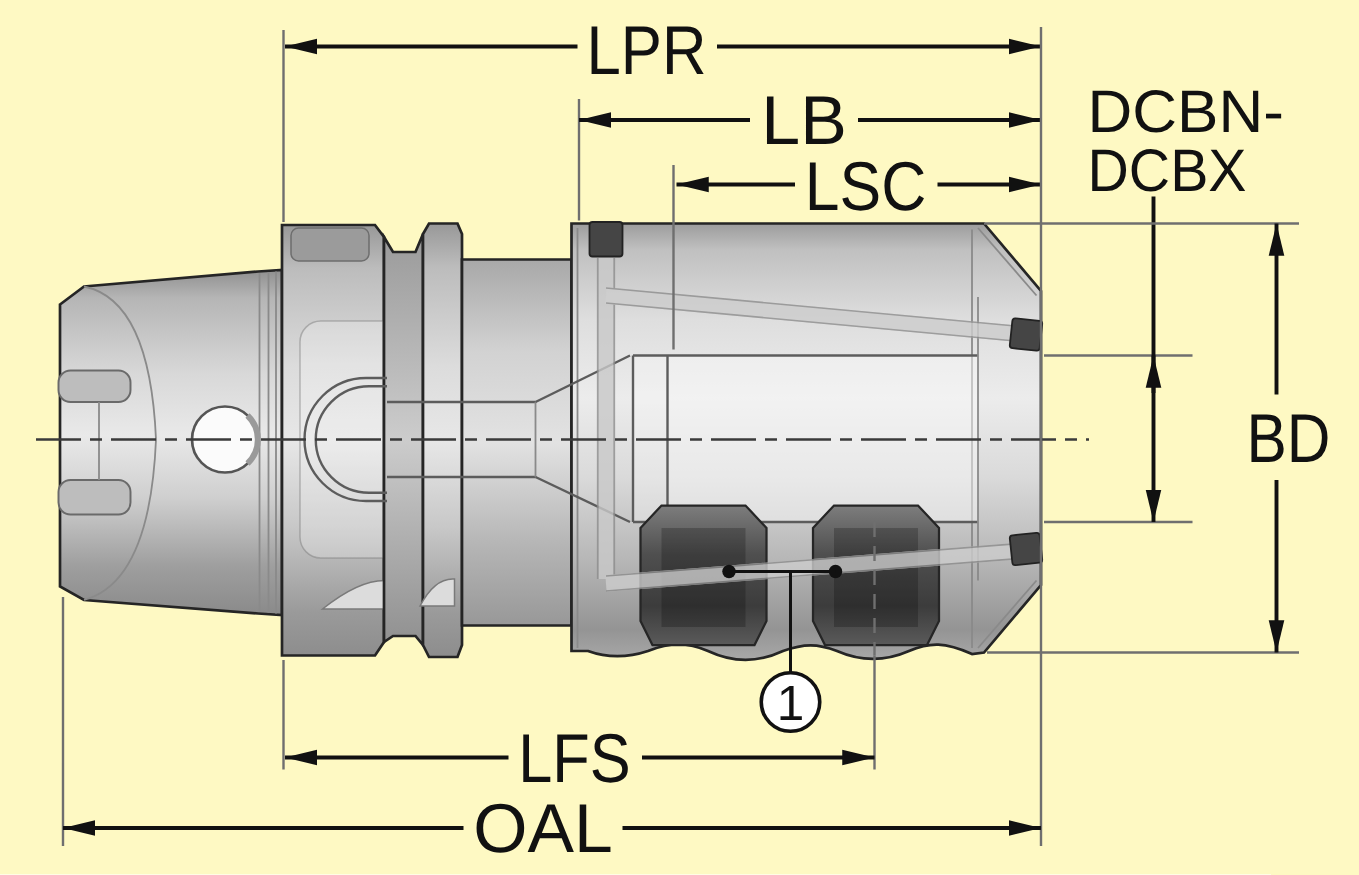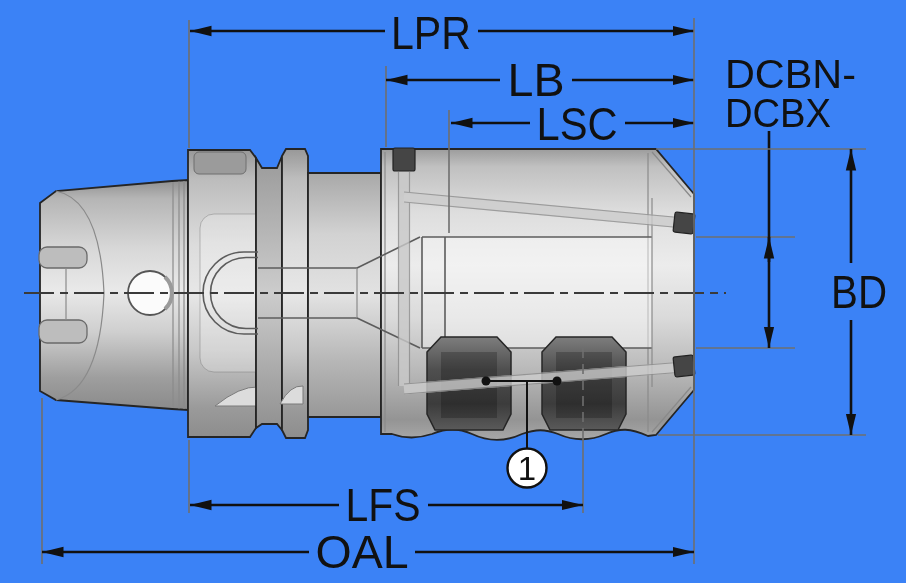--- a/index.html
+++ b/index.html
@@ -1,16 +1,16 @@
 <!DOCTYPE html>
 <html><head>
 <meta charset="utf-8">
 <style>
   html,body{margin:0;padding:0;background:#ffffff;}
-  .stage{position:relative;width:906px;height:583px;background:#3b82f6;overflow:hidden;
+  .stage{position:relative;width:906px;height:583px;background:#fef9c3;overflow:hidden;
          font-family:"Liberation Sans", sans-serif;}
   svg{display:block;}
   .dim-label{font-family:"Liberation Sans", sans-serif;font-size:46px;fill:#111;}
   .dcb-label{font-family:"Liberation Sans", sans-serif;font-size:40px;fill:#111;}
   .callout-num{font-family:"Liberation Sans", sans-serif;font-size:33px;fill:#111;}
   .dimline{stroke:#111;stroke-width:2.6;fill:none;}
   .extline{stroke:#6f6f6f;stroke-width:1.6;fill:none;}
   .inner{stroke:#5c5c5c;stroke-width:1.6;fill:none;}
   .innerfaint{stroke:#8a8a8a;stroke-width:1.2;fill:none;}
   .silh{stroke:#252525;stroke-width:1.8;}

